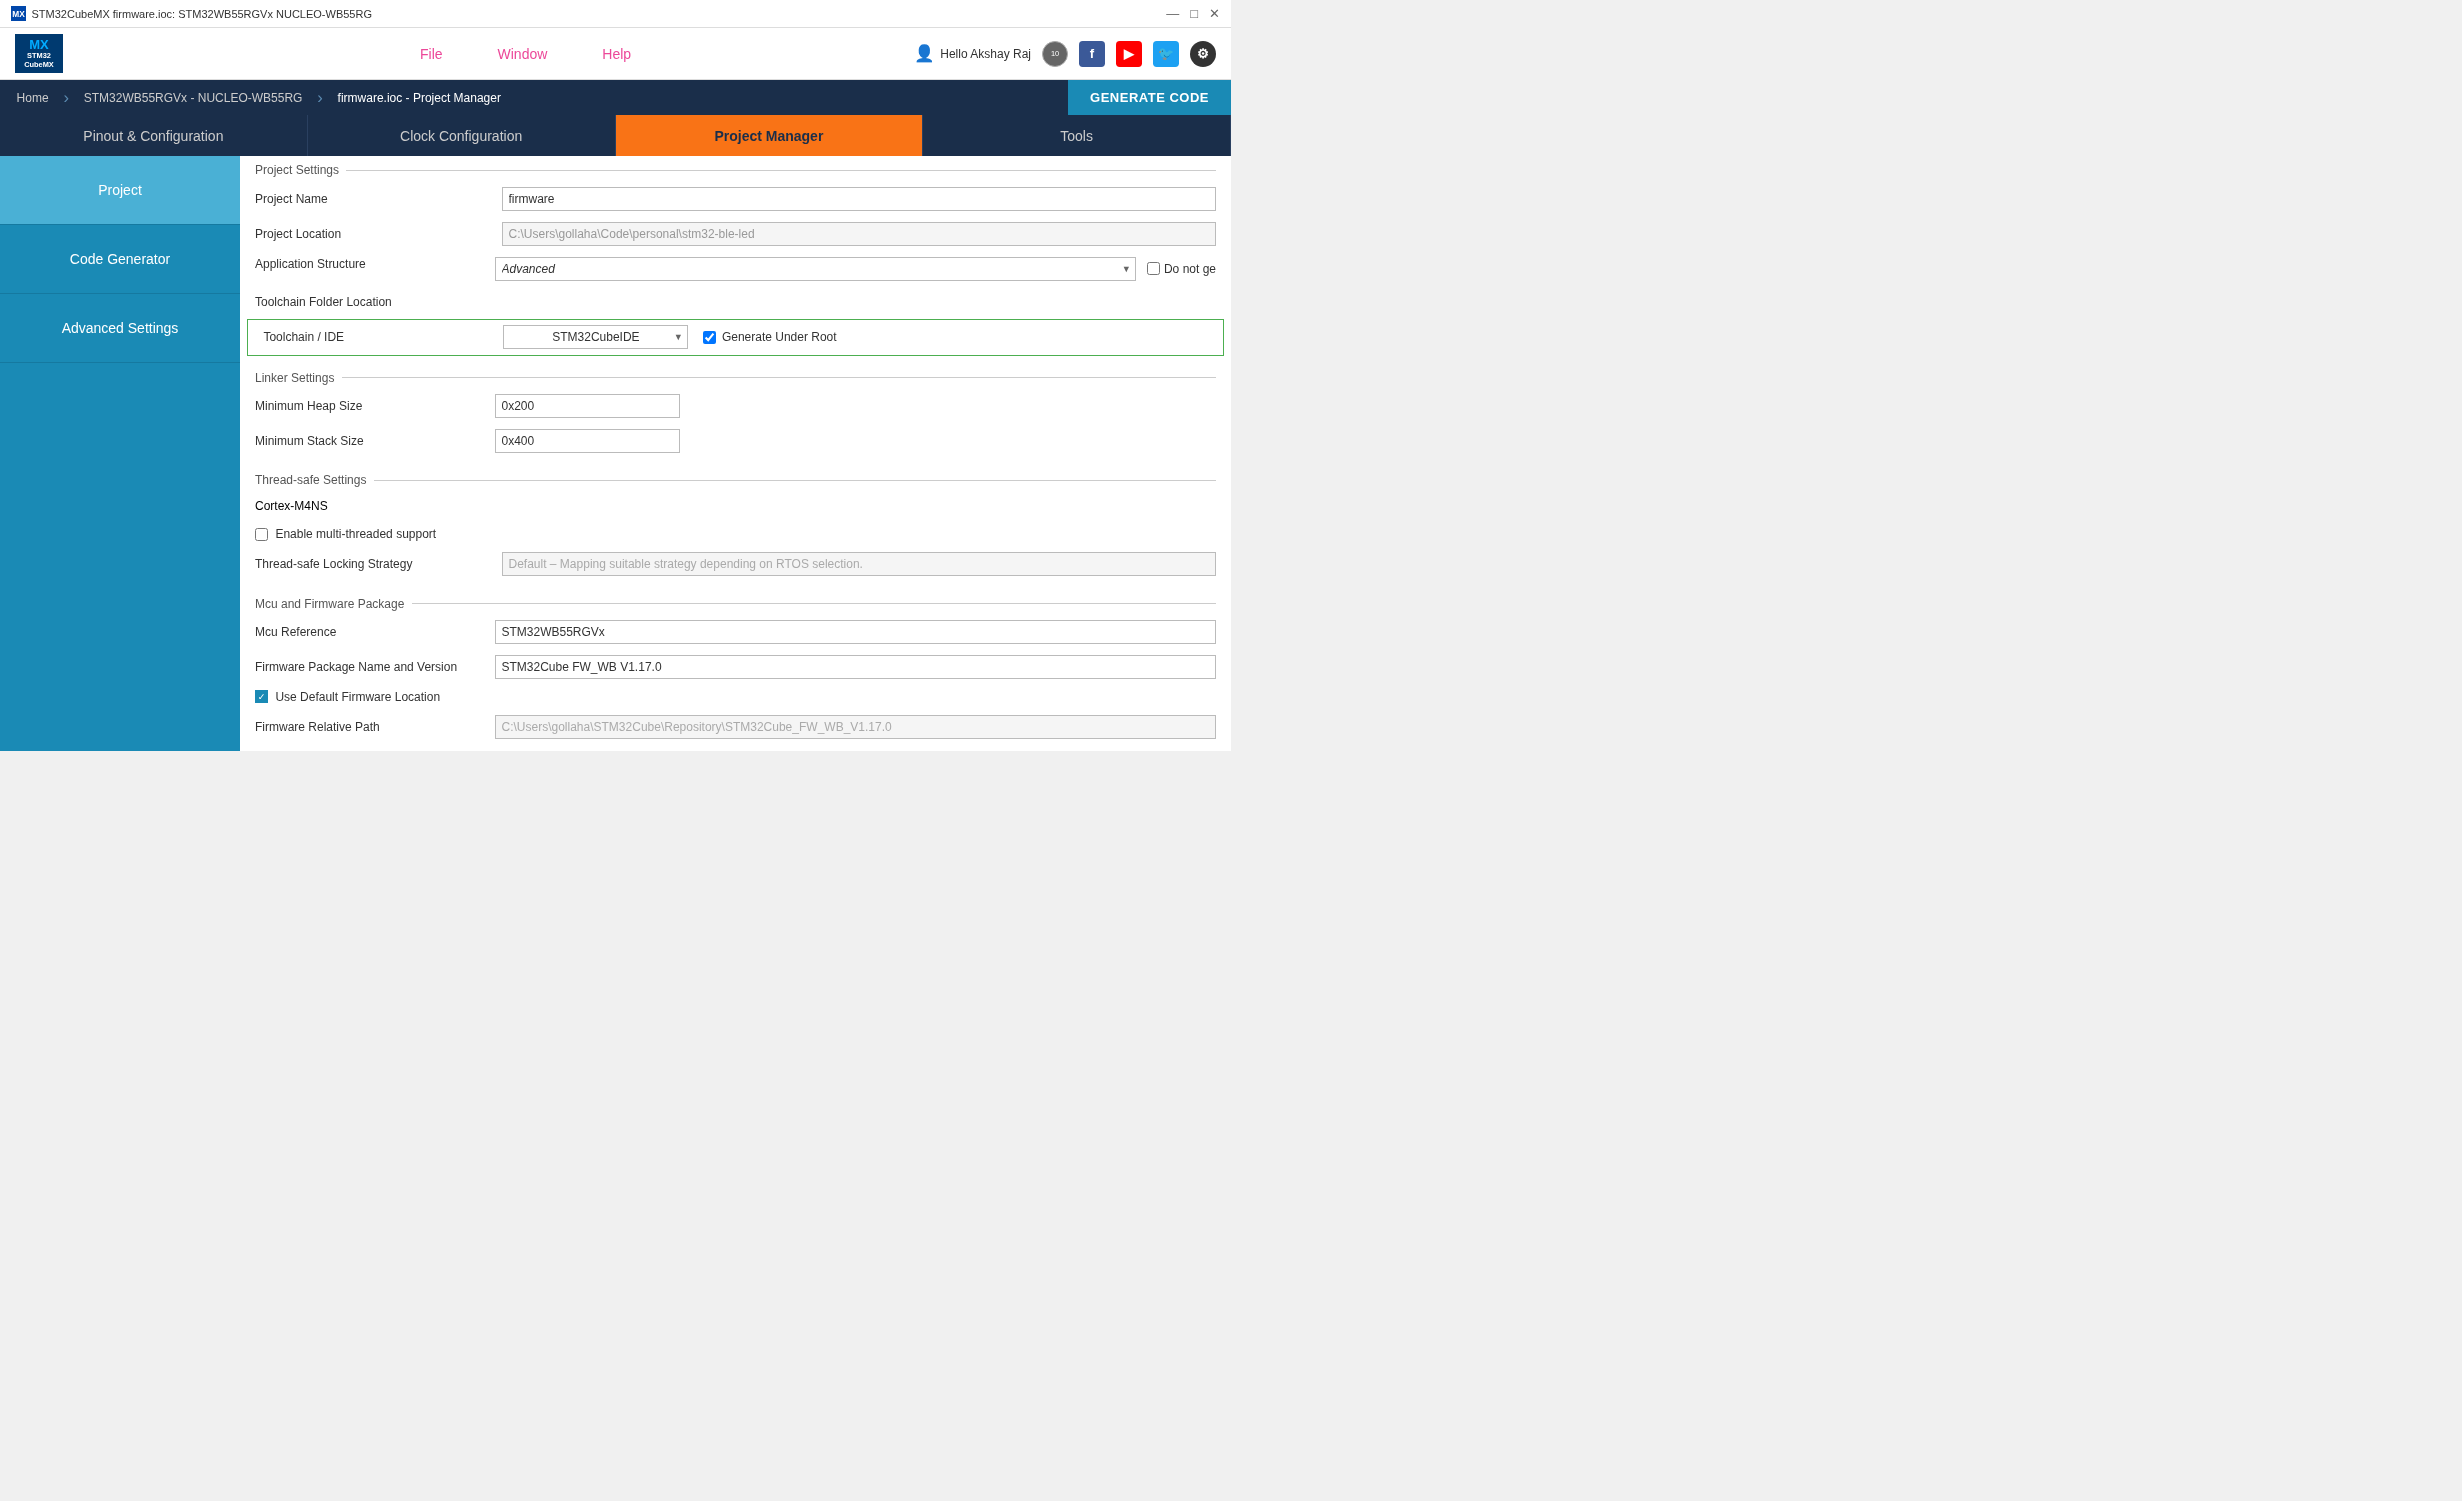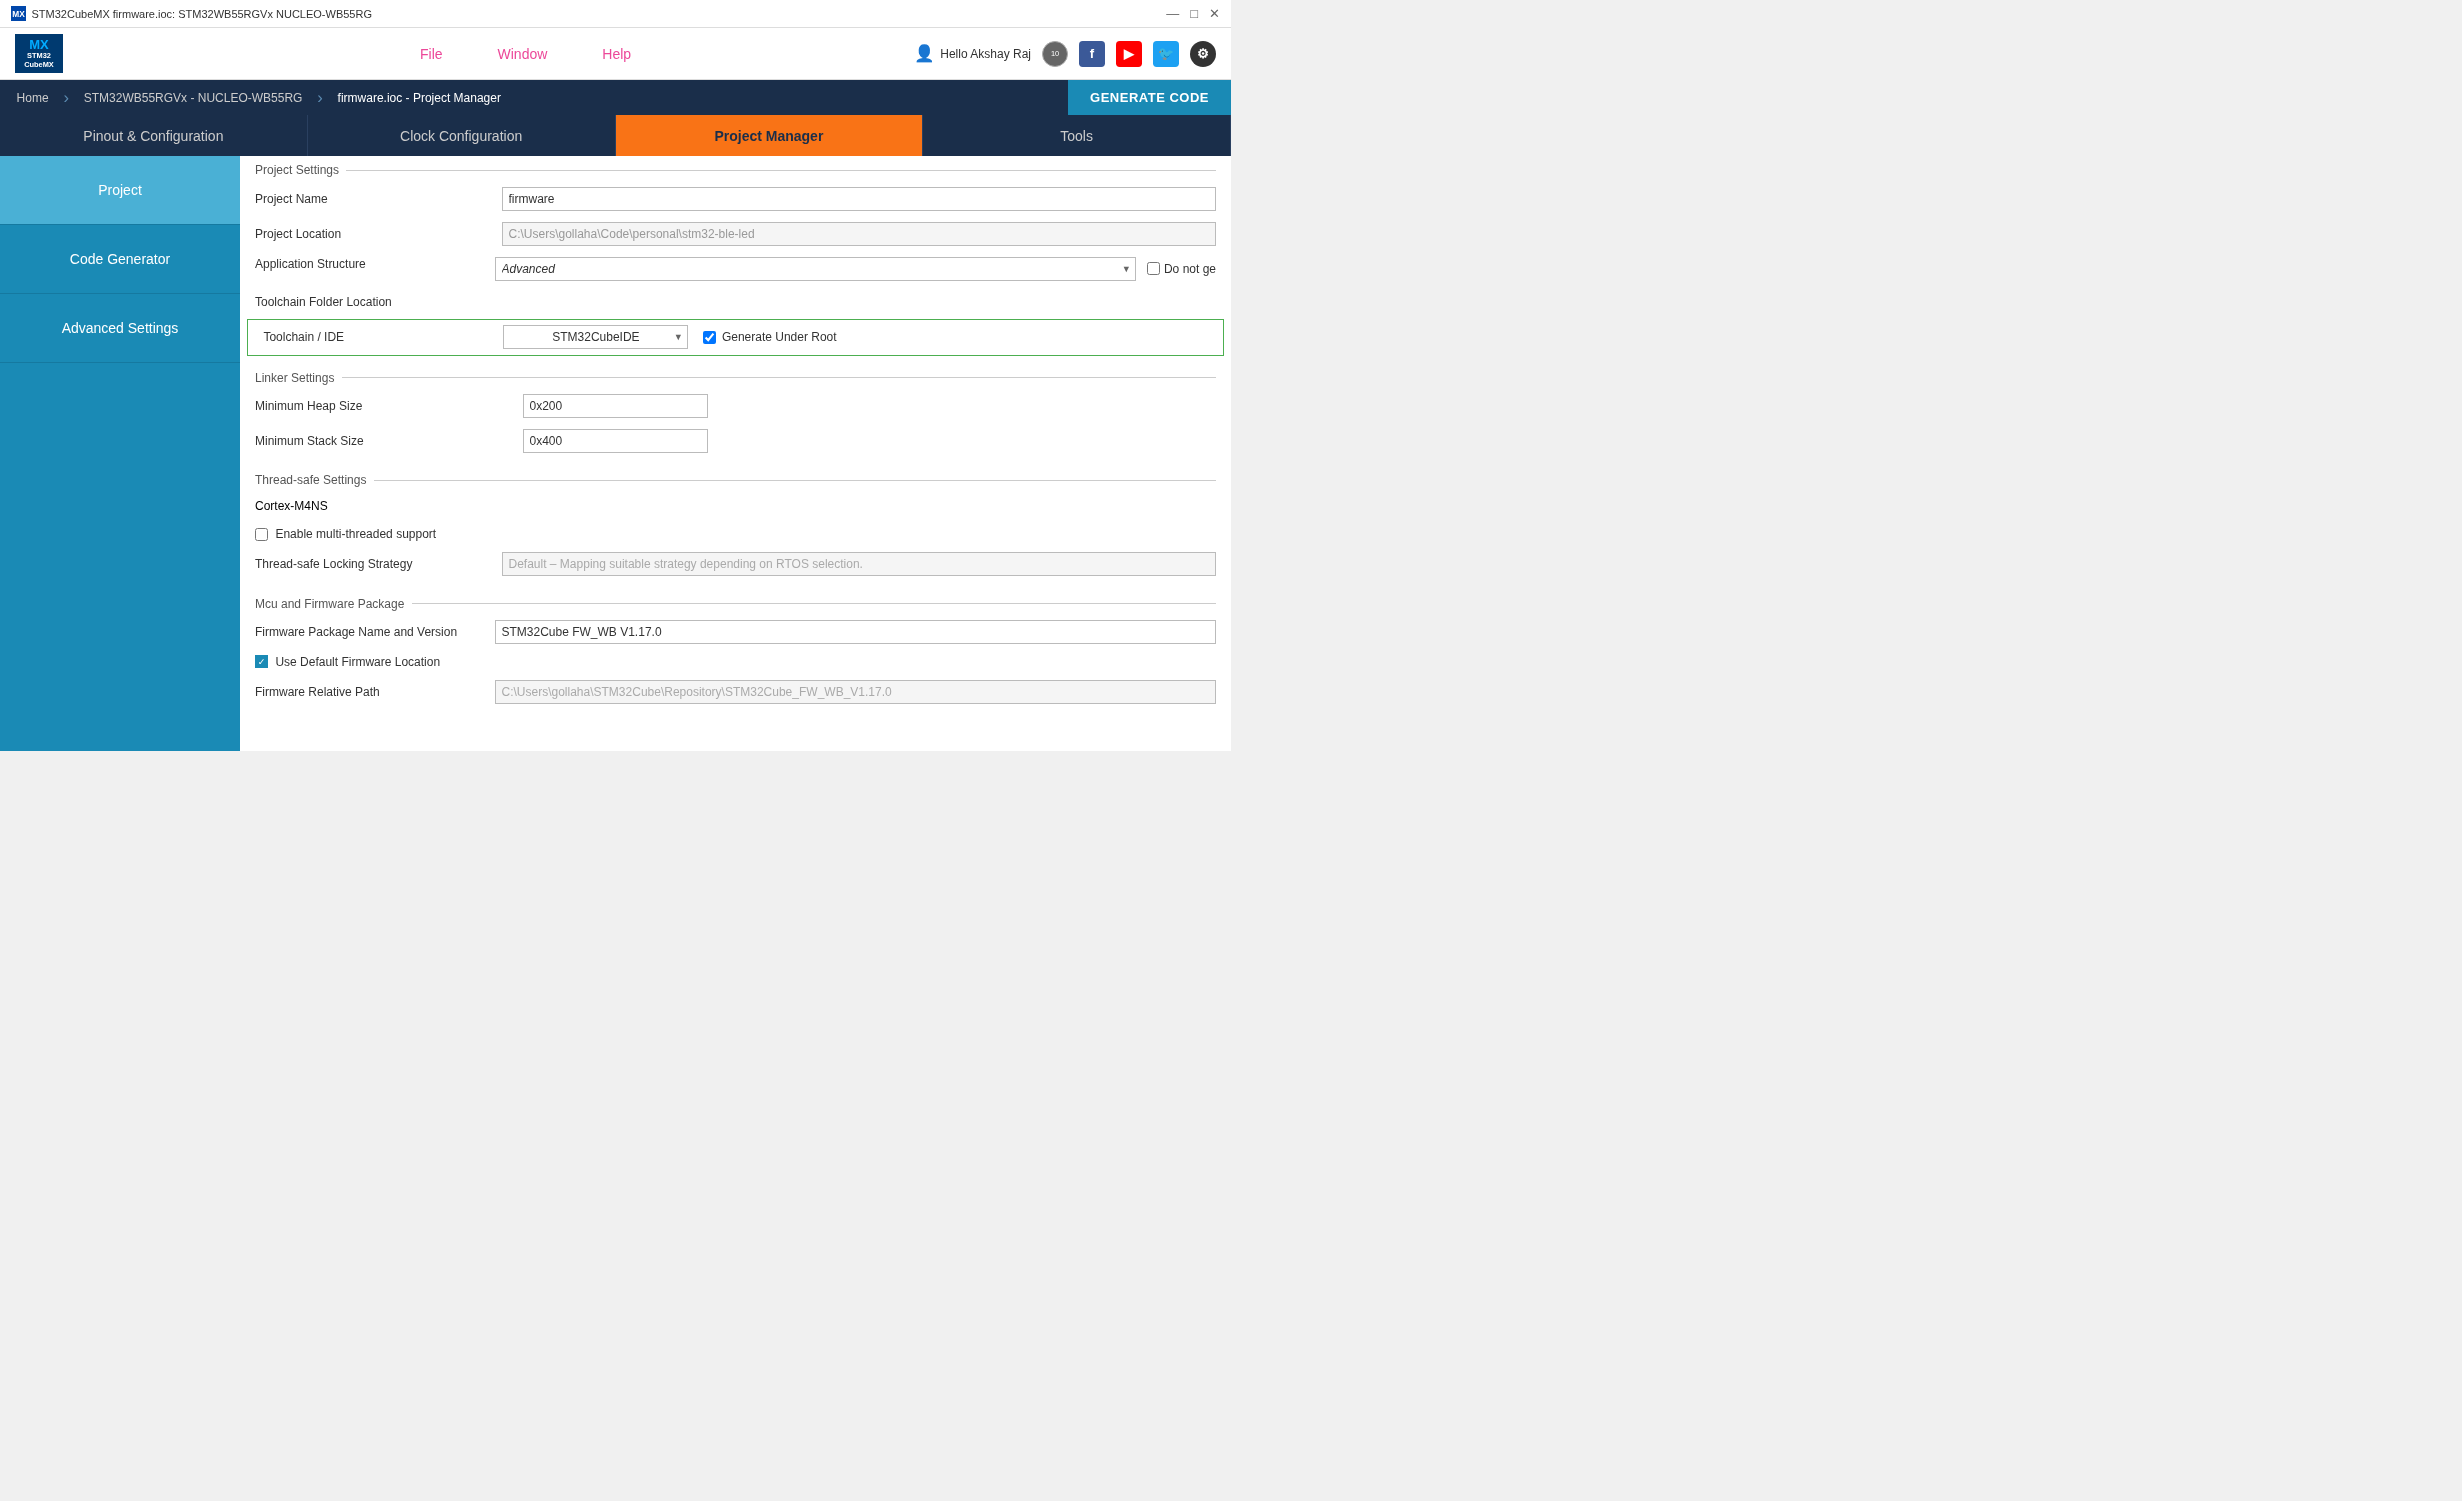--- a/index.html
+++ b/index.html
@@ -257,21 +257,20 @@
     }
     .app-struct-label { width: 240px; font-size: 12px; color: #333; flex-shrink: 0; }
     .app-struct-controls { flex: 1; display: flex; align-items: center; gap: 11px; }
     .do-not-ge { font-size: 12px; color: #333; display: flex; align-items: center; gap: 3.7px; white-space: nowrap; }
 
     
     .linker-row {
       display: flex;
       align-items: center;
       padding: 5.5px 15px;
-      gap: 28px;
     }
     .linker-label { width: 240px; font-size: 12px; color: #333; flex-shrink: 0; }
     .linker-input {
       width: 185px;
       height: 24px;
       border: 0.9px solid #bbb;
       padding: 1.8px 5.5px;
       font-size: 12px;
       color: #333;
       background: white;
@@ -493,20 +492,24 @@
 
     <div class="form-row">
       <span class="form-label">Thread-safe Locking Strategy</span>
       <input class="form-control disabled" type="text" style="color: rgb(170, 170, 170);" value="Default – Mapping suitable strategy depending on RTOS selection.">
     </div>
 
     <div class="section-header" style="margin-top:7.4px;">
       <span>Mcu and Firmware Package</span>
     </div>
 
+    <div class="mcu-row">
+      <span class="mcu-label">Mcu Reference</span>
+      <input class="mcu-input" type="text" value="STM32WB55RGVx" style="">
+    </div>
 
     <div class="mcu-row">
       <span class="mcu-label">Firmware Package Name and Version</span>
       <input class="mcu-input" type="text" value="STM32Cube FW_WB V1.17.0" style="">
     </div>
 
     <div class="checkbox-row">
       <span class="checkbox-blue">✓</span>
 
       <span>Use Default Firmware Location</span>

